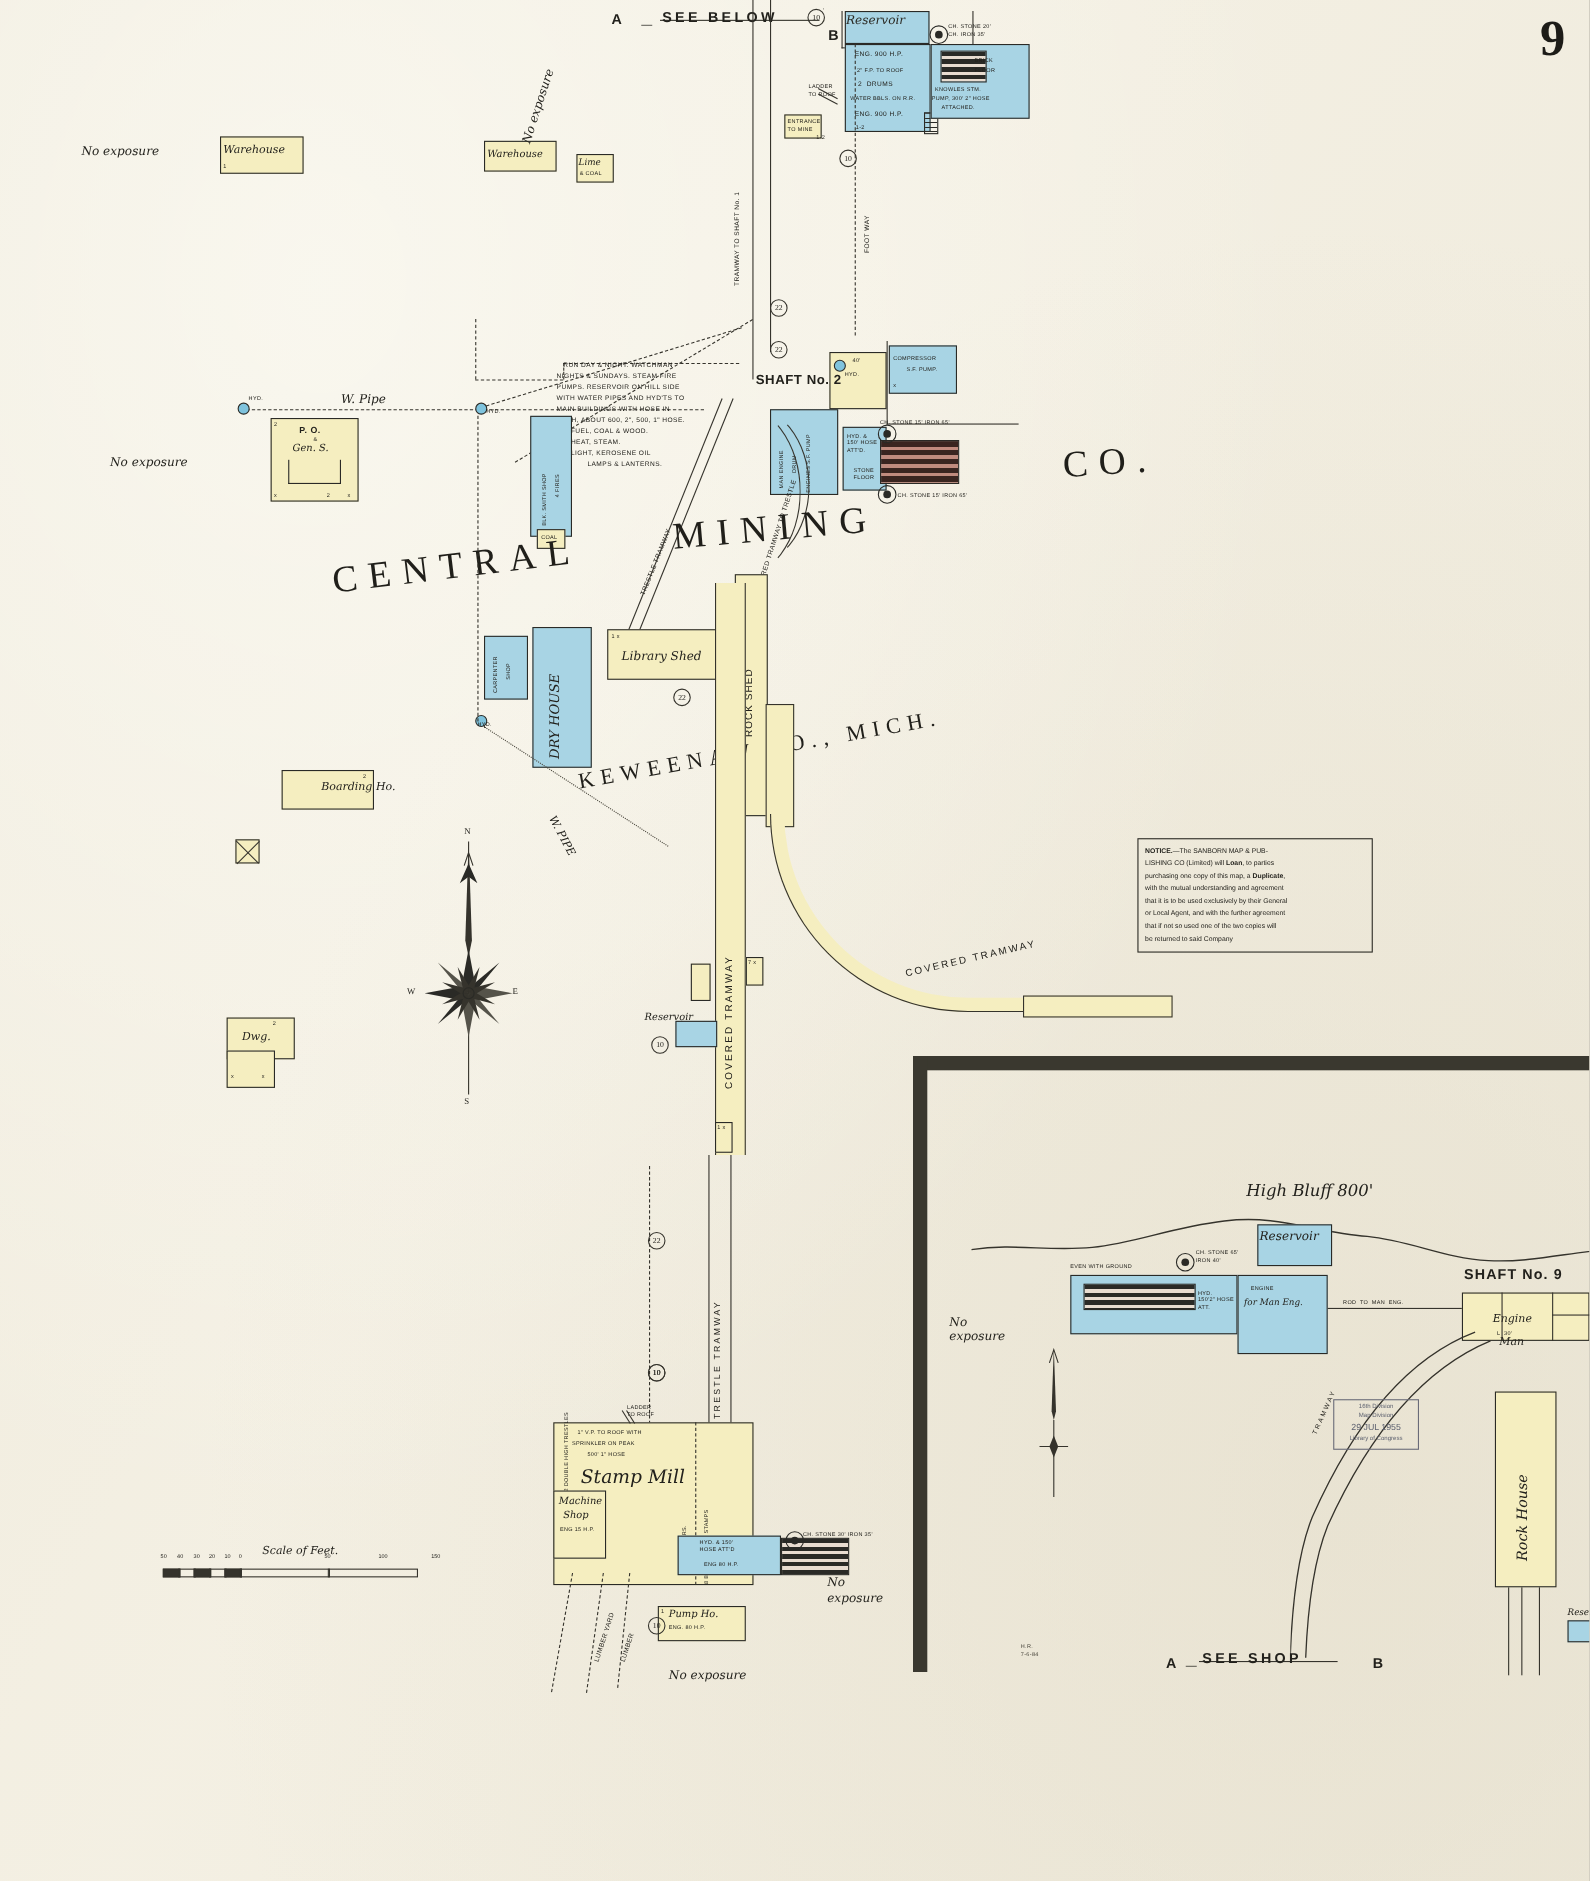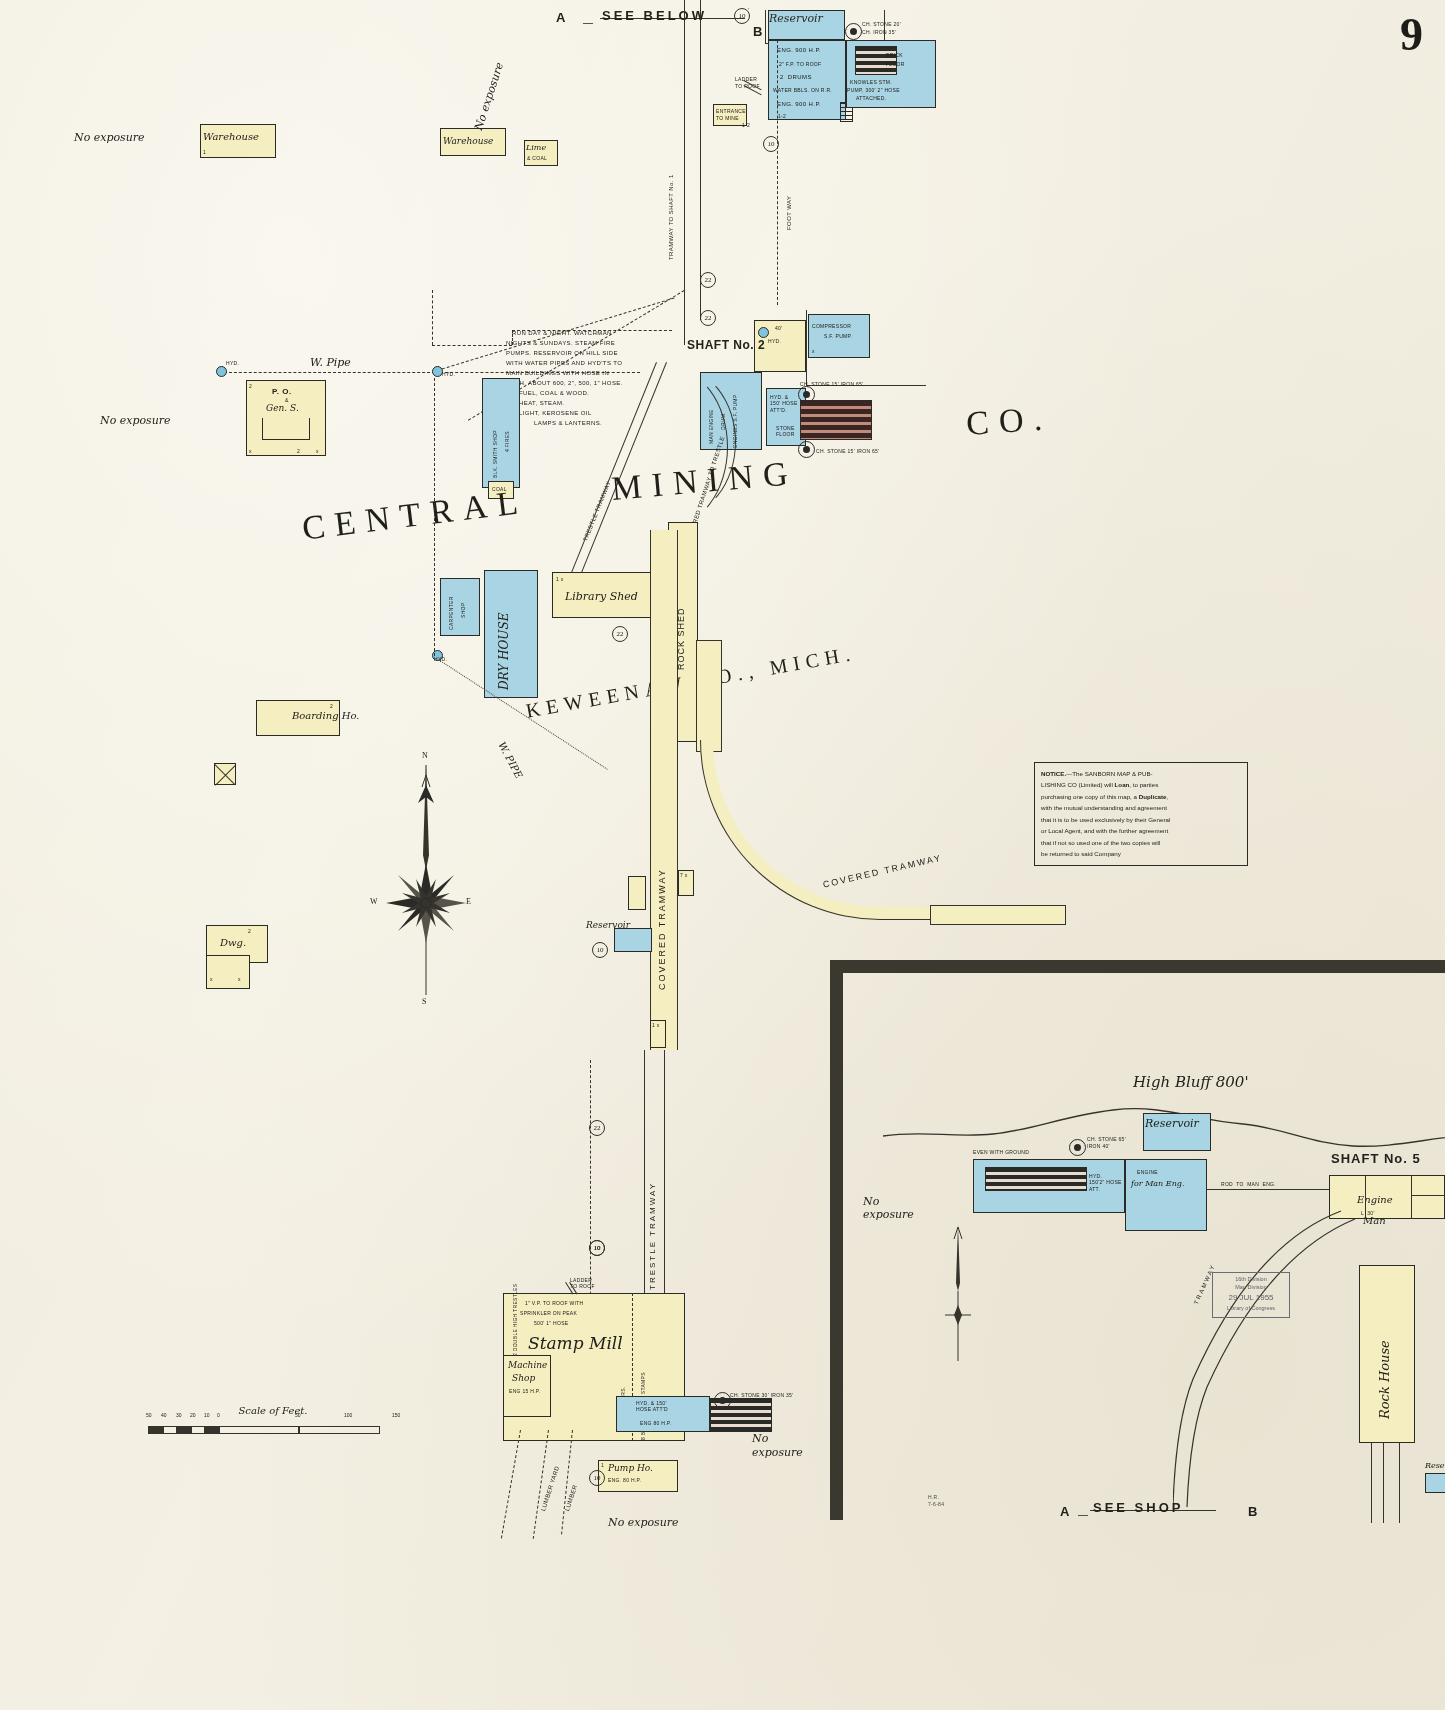--- a/index.html
+++ b/index.html
@@ -498,21 +498,21 @@
       <div class="lbl tiny" style="left:294px;top:196px;">ENGINE</div>
       <div class="lbl script" style="left:288px;top:206px;font-size:8px;">for Man Eng.</div>
 
       <div class="line hline" style="left:364px;top:216px;width:122px;"></div>
       <div class="lbl tiny" style="left:378px;top:208px;">ROD  TO  MAN  ENG.</div>
 
       <div class="lbl eng" style="left:300px;top:168px;font-size:12px;font-weight:bold;letter-spacing:1px;position:absolute;"></div>
       <div class="lbl eng" style="left:304px;top:170px;"></div>
       <div class="bldg yellow" style="left:486px;top:202px;width:116px;height:44px;"></div>
       <div class="lbl eng" style="left:302px;top:168px;"></div>
-      <div class="lbl eng" style="left:488px;top:178px;font-size:13px;font-weight:bold;letter-spacing:1px;">SHAFT No. 5</div>
+      <div class="lbl eng" style="left:488px;top:178px;font-size:13px;font-weight:bold;letter-spacing:1px;">SHAFT No. 9</div>
       <div class="lbl script" style="left:520px;top:210px;font-size:10px;margin-top:32px;">Man</div>
       <div class="lbl script" style="left:514px;top:221px;font-size:10px;">Engine</div>
       <div class="lbl tiny" style="left:518px;top:237px;">L  30'</div>
       <div class="line vline" style="left:522px;top:202px;height:44px;"></div>
       <div class="line vline" style="left:568px;top:202px;height:44px;"></div>
 
       <div class="noexp" style="left:20px;top:222px;line-height:1.2;font-size:11px;">No
 exposure</div>
 
       <div class="line hline" style="left:568px;top:222px;width:82px;"></div>

